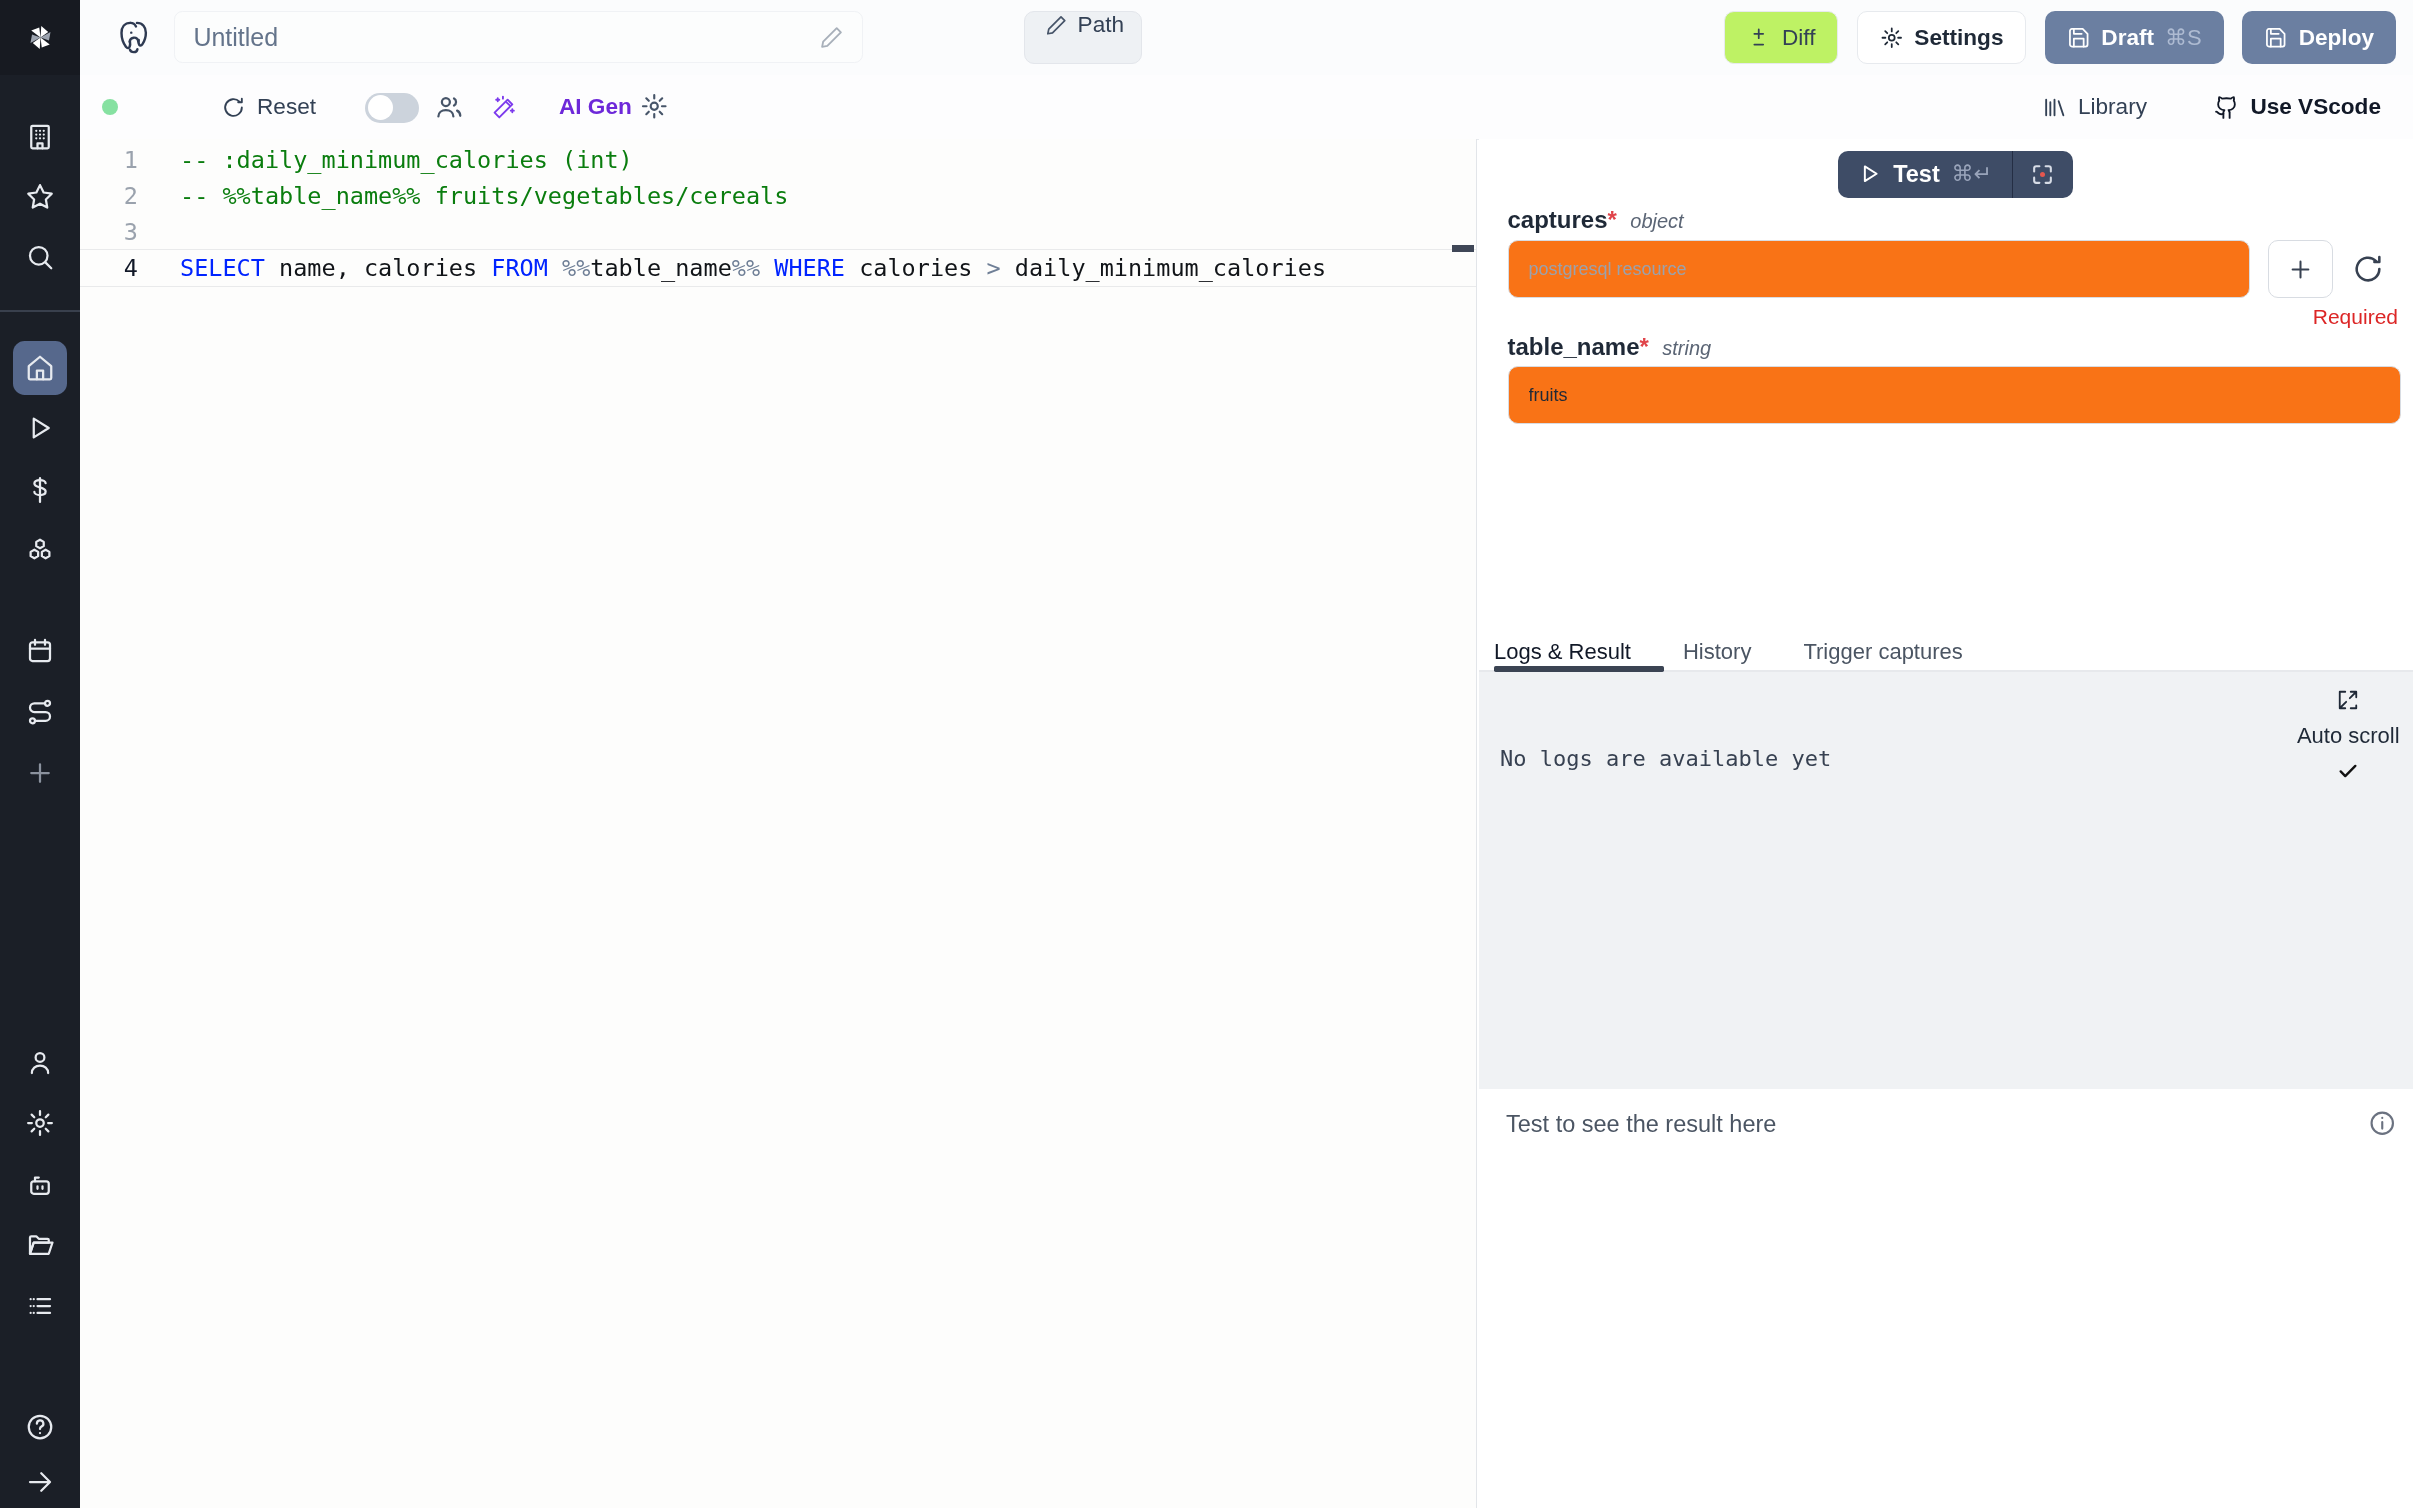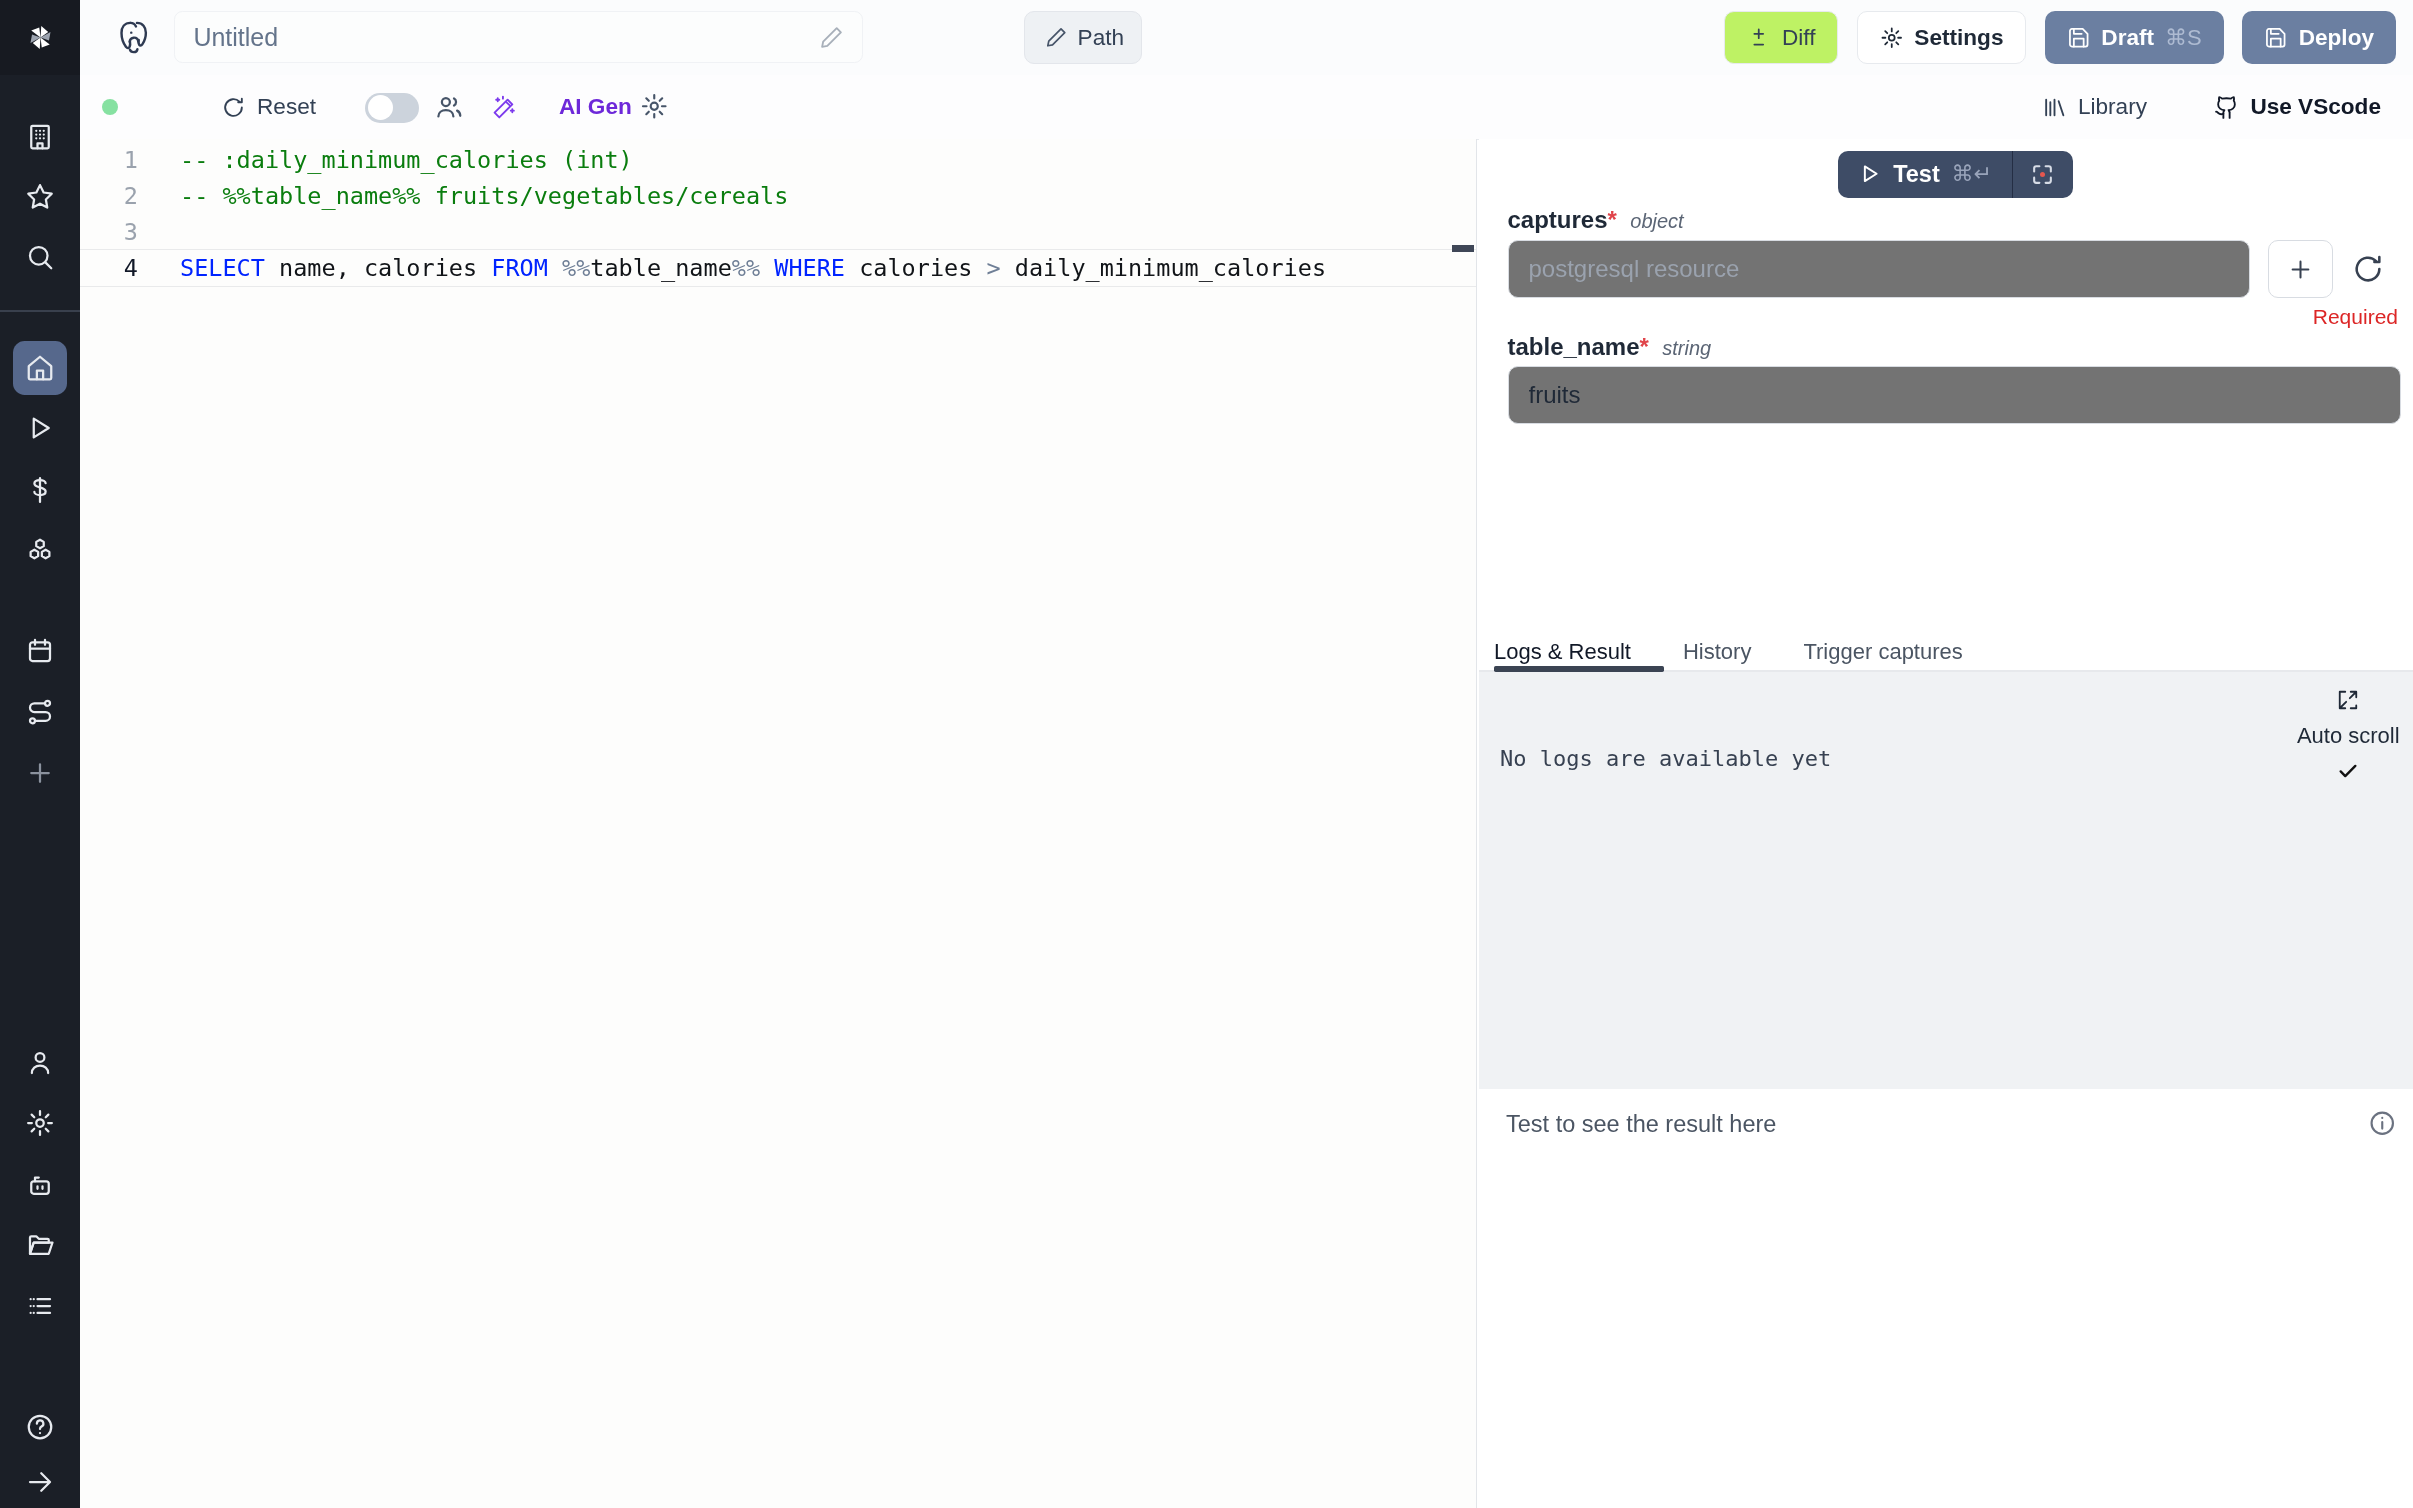--- a/index.html
+++ b/index.html
@@ -16,21 +16,21 @@
   .side-item.muted { color:#8b929e; }
   #side-divider { position:absolute; left:0; top:310px; width:80px; height:1.7px; background:#39404d; }
 
   
   #header { position:absolute; left:80px; top:0; width:2333px; height:75px; background:#fbfcfd; display:flex; align-items:center; }
   #pg-icon { position:absolute; left:35px; top:18.4px; width:39px; height:39px; color:#2e3a52; }
   #title-box { position:absolute; left:94px; top:11px; width:689px; height:52px; background:#fcfdfd; border:1.7px solid #f0f2f5; border-radius:8.4px; display:flex; align-items:center; padding:0 18.4px; }
   #title-text { font-size:25px; color:#64748b; flex:1; }
   #title-pencil { width:25px; height:25px; color:#a8b0ba; }
 
-  #path-pill { position:absolute; left:944px; top:11px; height:53px; border:1.7px solid #e3e6eb; border-radius:10px; background:#eef1f4; display:flex; align-items:center; overflow:hidden; }
+  #path-pill { position:absolute; left:944px; top:11px; height:53px; border:1.7px solid #e3e6eb; border-radius:10px; background:#eef1f4; display:flex; align-items:center; overflow:hidden;flex-direction:column; }
   #path-label-seg { display:flex; align-items:center; gap:10px; padding:0 17px 0 20px; font-size:22.6px; color:#334155; }
   #path-label-seg svg { width:22.6px; height:22.6px; color:#475569; }
   #path-value-seg { background:#ffffff; height:100%; display:flex; align-items:center; padding:0 22px; font-size:22px; color:#1f2937; }
 
   #header-actions { position:absolute; right:17px; top:11px; height:53px; display:flex; gap:18.4px; }
   .hbtn { height:53px; display:flex; align-items:center; gap:11px; border-radius:10px; font-size:22.6px; padding:0 22px; cursor:pointer; }
   .hbtn svg { width:23.5px; height:23.5px; }
   .hbtn.ghost { background:#bef264; border:1.7px solid #e7eaee; color:#334155;justify-content:space-between; }
   .hbtn.white { background:#ffffff; border:1.7px solid #e7eaee; color:#1f2937; font-weight:600; }
   .hbtn.slate { background:#6b7fa1; color:#ffffff; font-weight:700; }
@@ -72,21 +72,21 @@
   #test-label { color:#ffffff; font-weight:700; font-size:23.5px; }
   #test-kbd { color:#99a4ba; font-size:22px; }
   #capture-seg { width:60px; display:flex; align-items:center; justify-content:center; color:#d7dce6; }
   #capture-seg svg { width:25px; height:25px; }
 
   .field-label-row { position:absolute; left:28.5px; display:flex; align-items:baseline; gap:13.4px; }
   .field-name { font-size:24px; font-weight:700; color:#1f2937; }
   .req-star { color:#e0444a; font-weight:700; font-size:24px; }
   .field-type { font-size:20px; font-style:italic; color:#5b6575; }
 
-  .tinput { height:58px; border:1.7px solid #d8dce2; border-radius:10px; background:#737373; font-size:24px; color:#1f2937; padding:0 20px; outline:none; font-family:"Liberation Sans",sans-serif; }
+  .tinput { height:58px; border:1.7px solid #d8dce2; border-radius:10px; background:#f97316; font-size:18px; color:#1f2937; padding:0 20px; outline:none; font-family:"Liberation Sans",sans-serif; }
   .tinput::placeholder { color:#9aa2ae; }
   #db-row { position:absolute; left:28.5px; top:101px; width:893px; display:flex; align-items:center; gap:18.4px; }
   #db-input { width:742px; }
   #db-plus { width:65px; height:58px; border:1.7px solid #d8dce2; border-radius:10px; background:#ffffff; display:flex; align-items:center; justify-content:center; color:#374151; cursor:pointer; flex:none; }
   #db-plus svg { width:27px; height:27px; }
   #db-refresh { width:34px; height:34px; color:#374151; cursor:pointer; flex:none; }
   #db-required { position:absolute; right:15px; top:166px; font-size:21px; color:#dc2626; }
   #tn-label-row { top:194px; }
   #tn-input { position:absolute; left:28.5px; top:227px; width:893px; }
   #db-label-row { top:67px; }

